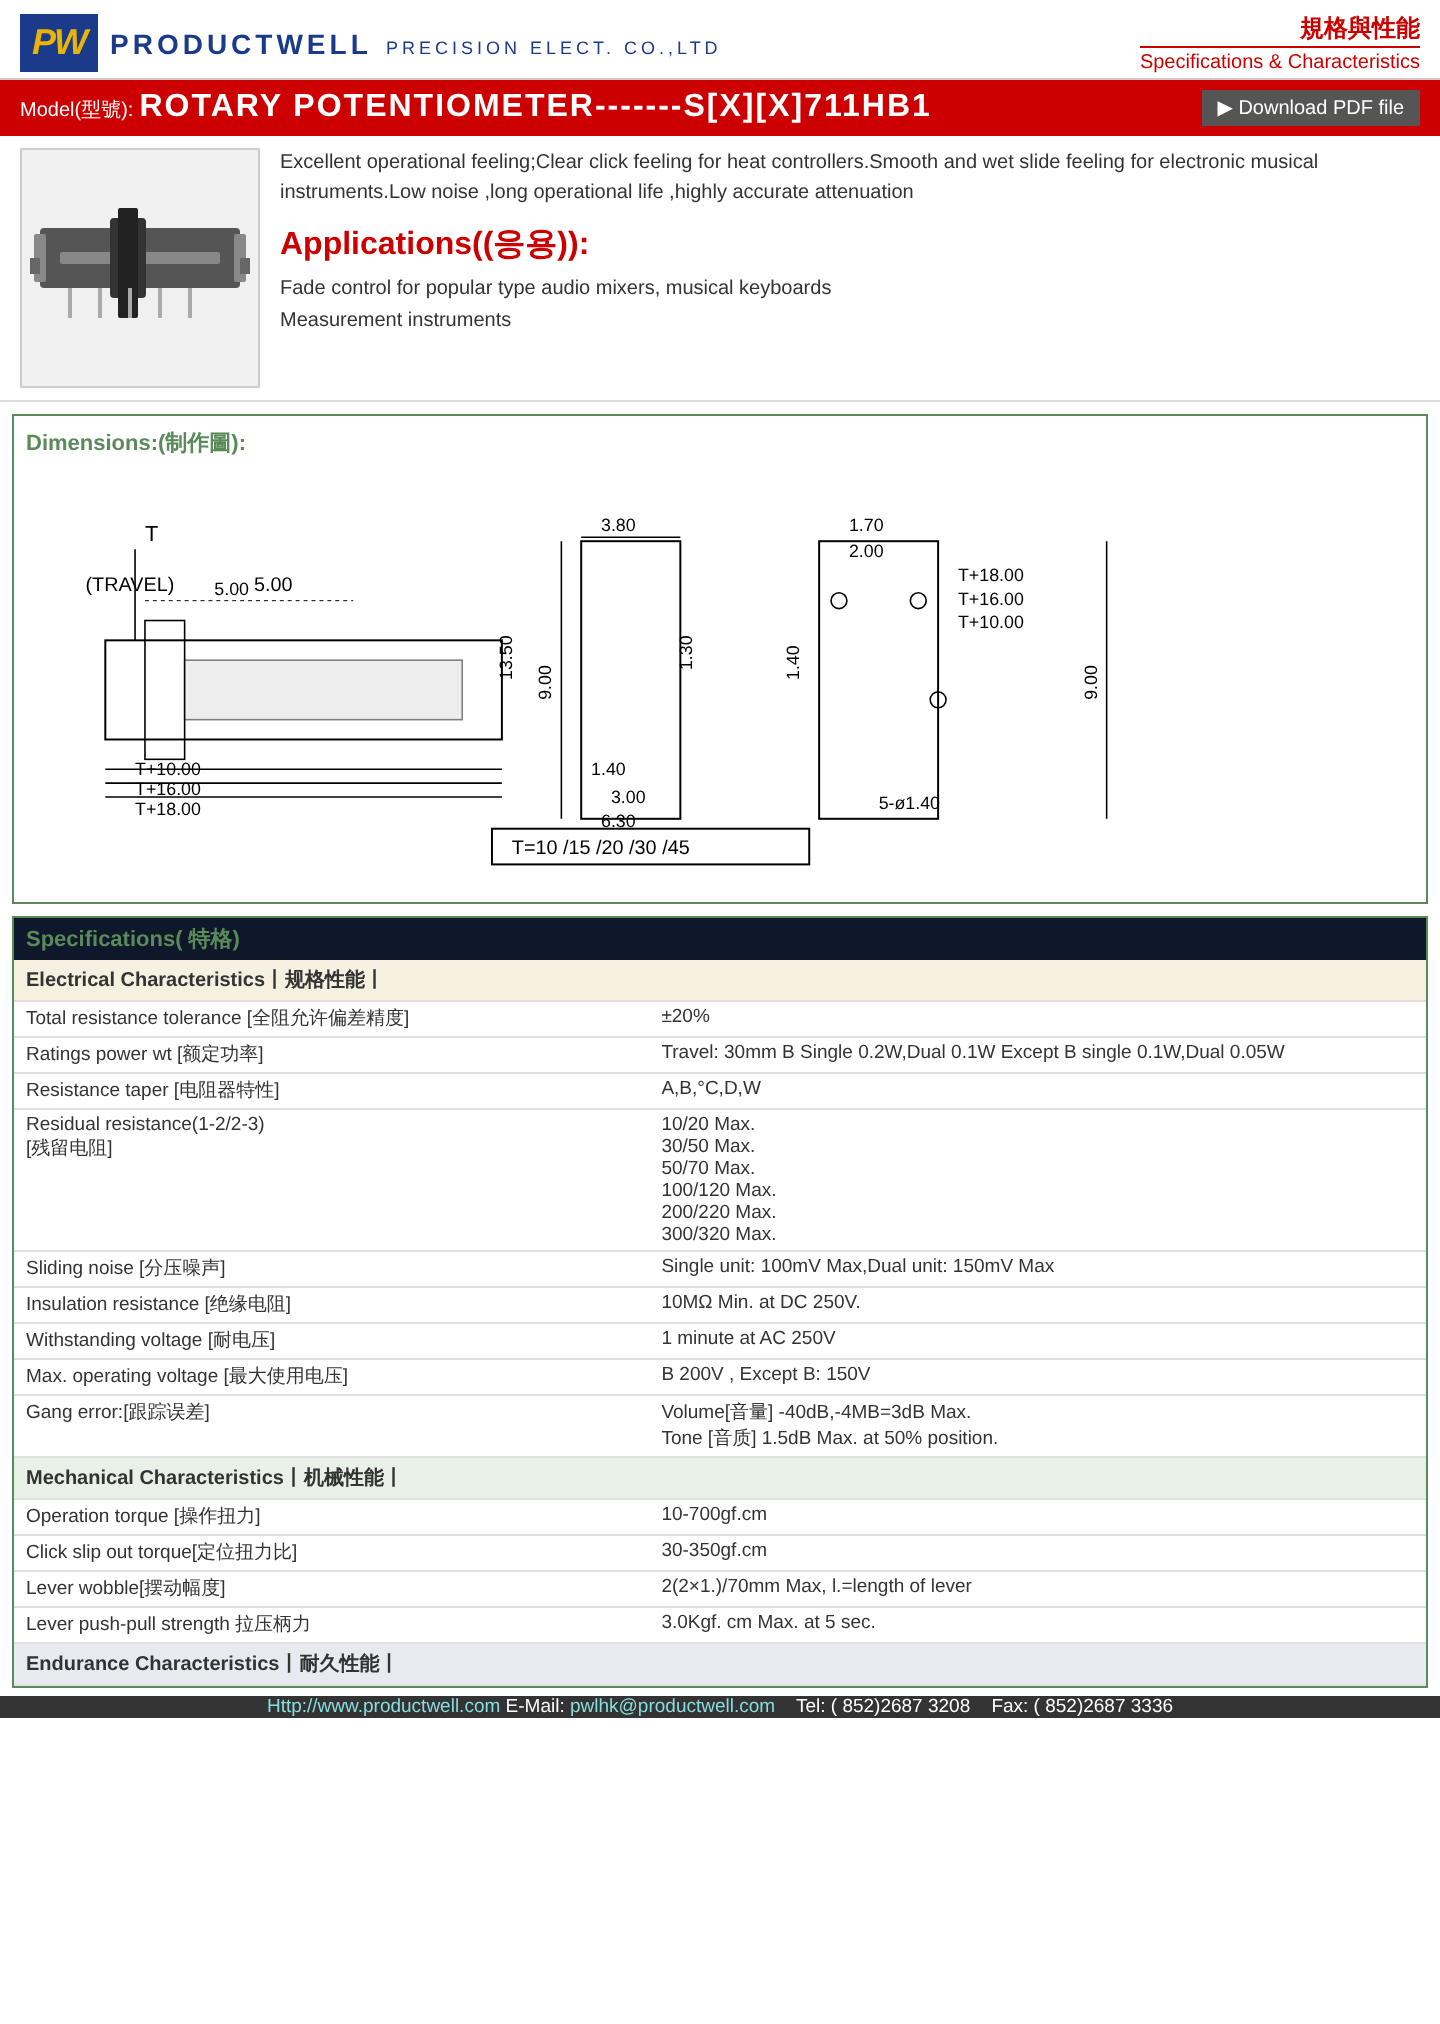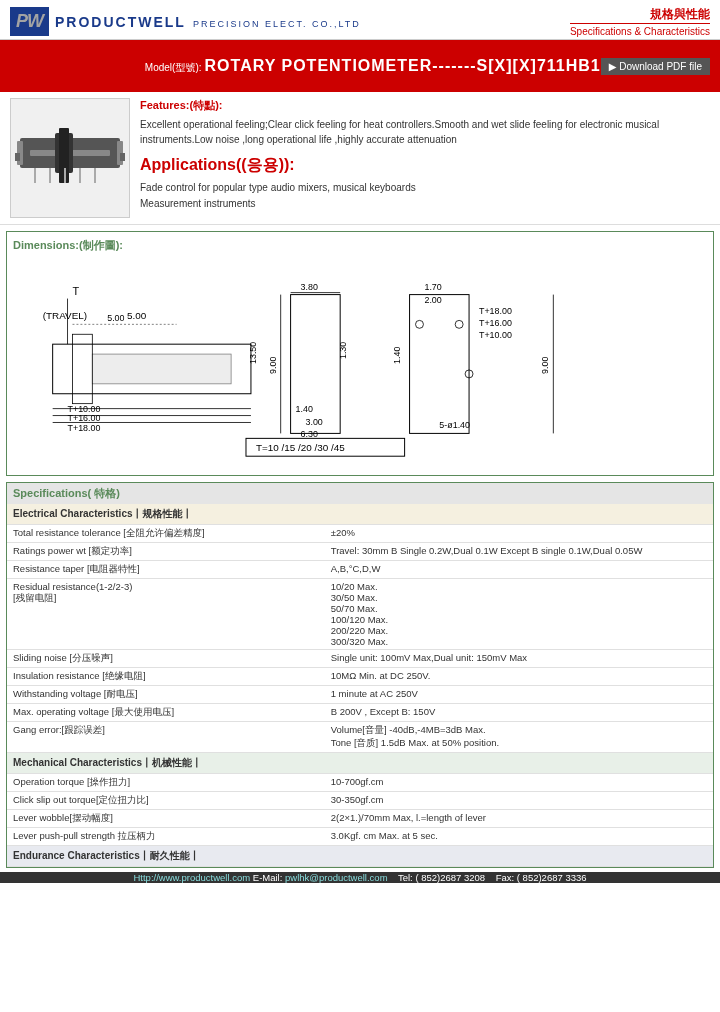--- a/index.html
+++ b/index.html
@@ -20,21 +20,21 @@
       padding: 6px 10px 2px 10px;
       border-bottom: 1px solid #ccc;
     }
     .logo-area {
       display: flex;
       align-items: center;
       gap: 6px;
     }
     .logo-box {
       background: #1a3a8a;
-      color: #a3a3a3;
+      color: #eab308;
       font-weight: bold;
       font-size: 18px;
       padding: 4px 6px;
       font-style: italic;
       letter-spacing: -1px;
     }
     .header-right {
       text-align: right;
     }
     .spec-char-cn {
@@ -46,24 +46,24 @@
       font-size: 10px;
       color: #c00;
       border-top: 1px solid #c00;
       padding-top: 2px;
     }
 
     
     .model-bar {
       background: #c00;
       color: #fff;
-      padding: 17px 10px;
+      padding: 5px 10px;
       display: flex;
       align-items: center;
-      justify-content: flex-end;
+      justify-content: space-between;
     }
     .model-label {
       font-size: 10px;
       font-weight: normal;
     }
     .model-text {
       font-size: 16px;
       font-weight: bold;
       letter-spacing: 1px;
     }
@@ -148,21 +148,21 @@
       width: 100%;
       height: 100%;
     }
 
     
     .specs-section {
       margin: 4px 6px;
       border: 1px solid #5a8a5a;
     }
     .specs-header {
-      background: #e5e5e5;
+      background: #0f172a;
       color: #5a8a5a;
       font-weight: bold;
       font-size: 11px;
       padding: 3px 6px;
     }
     .specs-table {
       width: 100%;
       border-collapse: collapse;
       font-size: 9.5px;
     }
@@ -252,21 +252,20 @@
       <line x1="80" y1="65" x2="80" y2="80" stroke="#aaa" stroke-width="2"></line>
 
       <rect x="2" y="38" width="6" height="24" fill="#888" rx="1"></rect>
       <rect x="102" y="38" width="6" height="24" fill="#888" rx="1"></rect>
 
       <rect x="0" y="50" width="5" height="8" fill="#666"></rect>
       <rect x="105" y="50" width="5" height="8" fill="#666"></rect>
     </svg>
   </div>
   <div class="features-text">
-    <div class="features-title">Features:(特點):</div>
     <div class="features-desc">Excellent operational feeling;Clear click feeling for heat controllers.Smooth and wet slide feeling for electronic musical instruments.Low noise ,long operational life ,highly accurate attenuation</div>
     <div class="apps-title">Applications((응용)):</div>
     <div class="apps-desc">
       <div>Fade control for popular type audio mixers, musical keyboards</div>
       <div>Measurement instruments</div>
     </div>
   </div>
 </div>
 
 <div class="dimensions-section">

